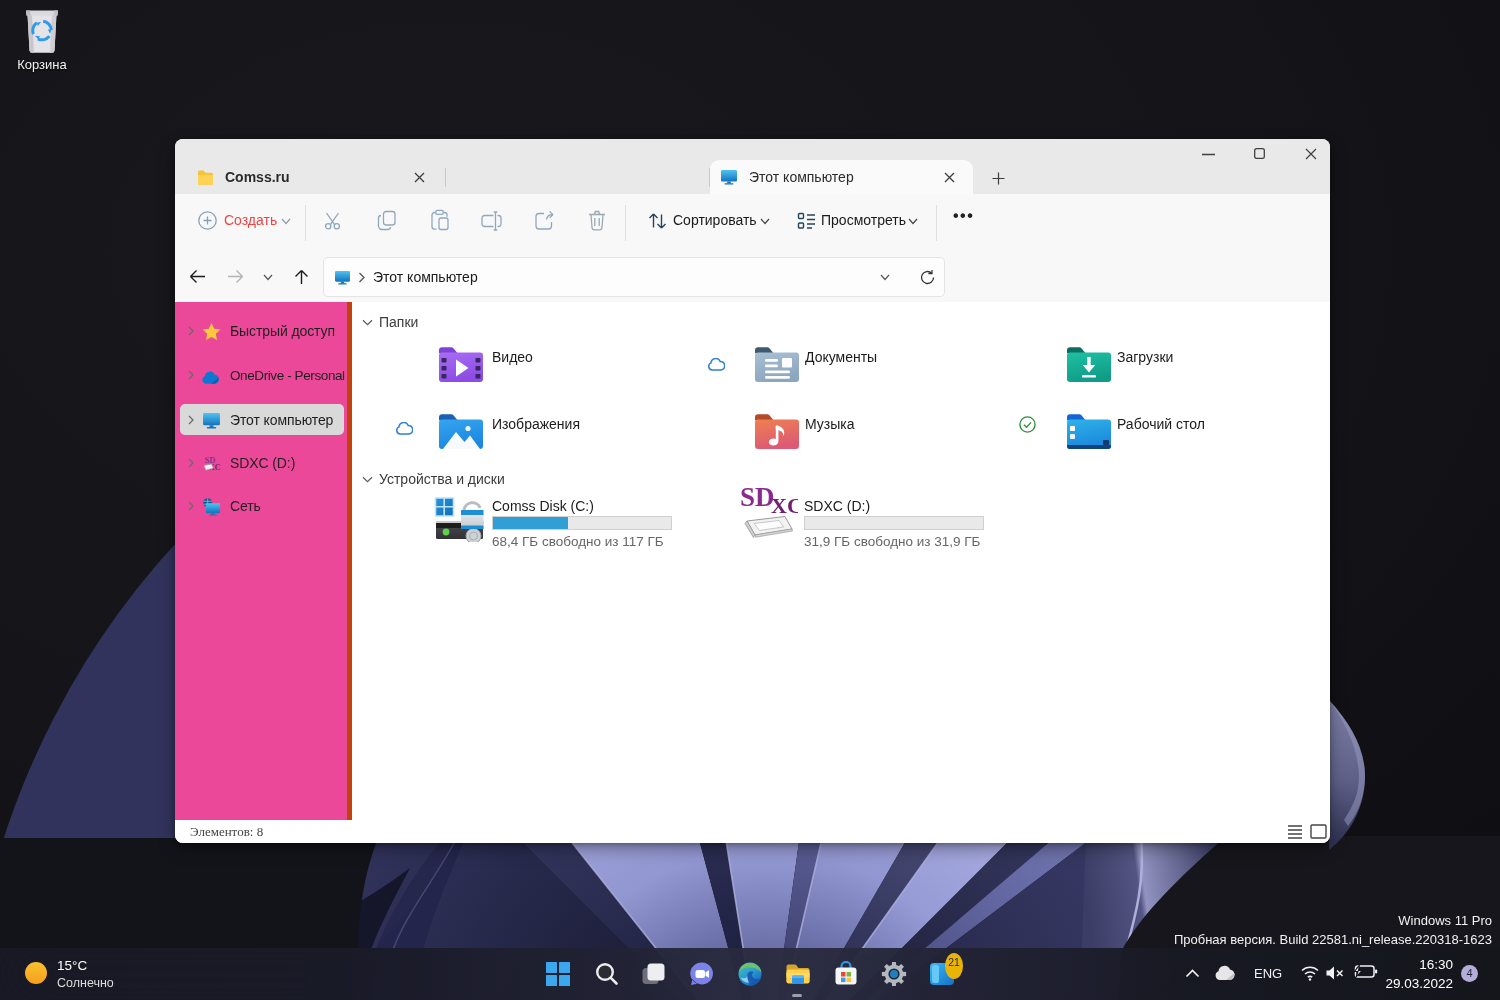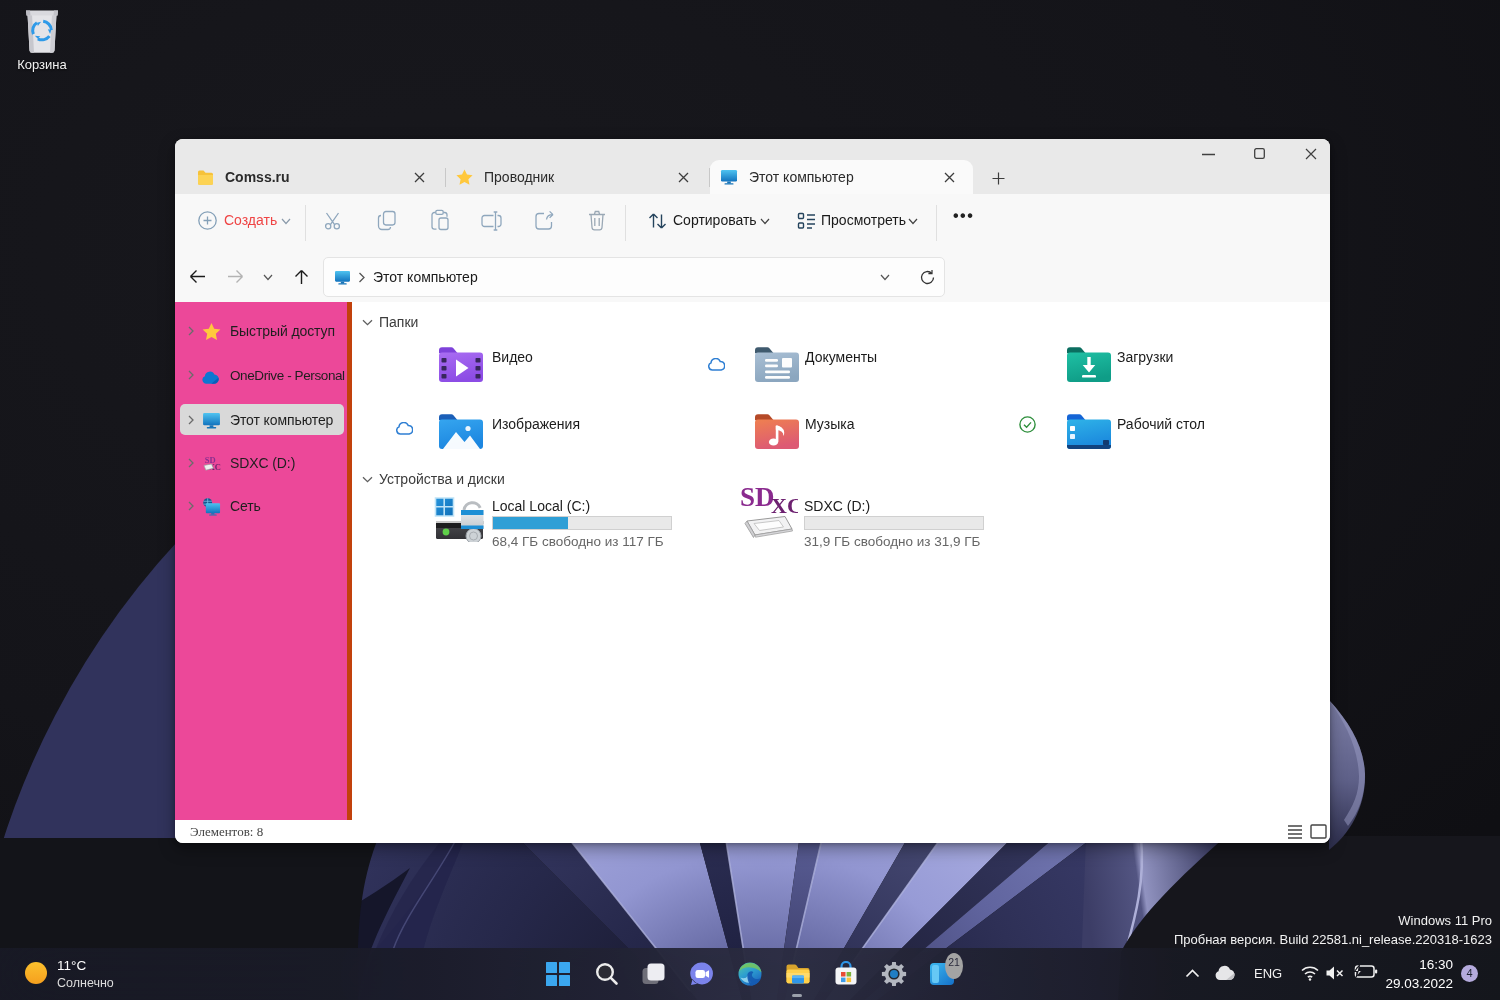--- a/index.html
+++ b/index.html
@@ -248,29 +248,20 @@
       <svg class="ticon" width="17" height="15" viewBox="0 0 17 15">
             <path d="M1 2 a1.5 1.5 0 0 1 1.5-1.5 h4 l2 2.2 h6 a1.5 1.5 0 0 1 1.5 1.5 v9 a1.5 1.5 0 0 1 -1.5 1.5 h-12 A1.5 1.5 0 0 1 1 13.2 Z" fill="#f6c23a"></path>
             <path d="M1 5 h15 v8.2 a1.5 1.5 0 0 1 -1.5 1.5 h-12 A1.5 1.5 0 0 1 1 13.2 Z" fill="#fcd354"></path>
           </svg>
       <span class="ttxt">Comss.ru</span>
       <svg class="tx" style="right:19px;" width="11" height="11" viewBox="0 0 11 11">
             <path d="M1 1 L10 10 M10 1 L1 10" stroke="#3d3d3d" stroke-width="1.3"></path>
           </svg>
     </div>
     <div class="tabdiv" style="left:270px;"></div>
-    <div class="tab" style="left:271px; width:262px;">
-      <svg class="ticon" width="17" height="16" viewBox="0 0 17 16">
-            <path d="M8.5 0.5 L11 5.6 16.6 6.3 12.4 10.2 13.5 15.7 8.5 13 3.5 15.7 4.6 10.2 0.4 6.3 6 5.6 Z" fill="#ffc83d"></path>
-          </svg>
-      <span class="ttxt">Проводник</span>
-      <svg class="tx" style="right:19px;" width="11" height="11" viewBox="0 0 11 11">
-            <path d="M1 1 L10 10 M10 1 L1 10" stroke="#3d3d3d" stroke-width="1.3"></path>
-          </svg>
-    </div>
     <div class="tabdiv" style="left:534px;"></div>
     <div class="tab" id="tab3" style="left:535px; width:263px;">
       <svg class="ticon" width="18" height="16" viewBox="0 0 18 16">
             <rect x="1" y="1" width="16" height="11.5" rx="1.2" fill="url(#mon1)"></rect>
             <rect x="7.2" y="12.5" width="3.6" height="2" fill="#1774b8"></rect>
             <rect x="4.5" y="14.2" width="9" height="1.3" rx="0.6" fill="#1774b8"></rect>
           </svg>
       <span class="ttxt">Этот компьютер</span>
       <svg class="tx" style="right:18px;" width="11" height="11" viewBox="0 0 11 11">
             <path d="M1 1 L10 10 M10 1 L1 10" stroke="#3d3d3d" stroke-width="1.3"></path>
@@ -550,21 +541,21 @@
         <rect x="2" y="27" width="47" height="16" rx="1.5" fill="url(#ghdd)"></rect>
         <rect x="2" y="27" width="47" height="5" fill="#1d1d1f"></rect>
         <circle cx="12" cy="36" r="3.4" fill="#5fd04a"></circle>
         <circle cx="39.5" cy="40" r="7.5" fill="#cdd2d6" stroke="#9aa0a6" stroke-width="1"></circle>
         <circle cx="39.5" cy="40" r="4" fill="none" stroke="#a8adb2" stroke-width="1"></circle>
         <path d="M30 14 a8.5 8.5 0 0 1 16.2 -2.2" fill="none" stroke="#b9bdc1" stroke-width="3"></path>
         <rect x="27" y="14" width="22.5" height="19" rx="1.5" fill="url(#glock)"></rect>
         <rect x="27" y="14" width="22.5" height="5" fill="#1e8fd5"></rect>
         <rect x="27" y="29.5" width="22.5" height="3.5" fill="#1e8fd5"></rect>
       </svg>
-      <div class="tile-label" style="left:140px; top:196px;">Local Local (C:)</div>
+      <div class="tile-label" style="left:140px; top:196px;">Comss Disk (C:)</div>
       <div class="pbar" style="left:140px; top:214px; width:180px;">
             <div class="pfill" style="width:42%;"></div>
           </div>
       <div class="sub" style="left:140px; top:232px;">68,4 ГБ свободно из 117 ГБ</div>
 
       <svg class="abs" style="left:388px; top:178px;" width="58" height="62" viewBox="0 0 58 62">
         <text x="0" y="26" font-size="27" font-weight="bold" fill="#8a2a8e" font-family="Liberation Serif">SD</text>
         <text x="31" y="33" font-size="22" font-weight="bold" fill="#6d2170" font-family="Liberation Serif">XC</text>
         <path d="M7 41 L45 36.5 L52 49 L15 55 Z" fill="#f2f2f3" stroke="#9a9a9a" stroke-width="1"></path>
         <path d="M14 43.5 L39 40.5 L43.5 47 L19.5 50.5 Z" fill="#fdfdfd" stroke="#c2c2c2" stroke-width="0.9"></path>
@@ -589,21 +580,21 @@
 </div>
 
 <div id="verinfo">Windows 11 Pro<br>Пробная версия. Build 22581.ni_release.220318-1623</div>
 
 <div id="taskbar"></div>
 <div class="abs" style="left:0px; top:948px; width:1500px; height:52px; background:linear-gradient(90deg, #191a26 0%, #1b1c29 28%, #252638 44%, #2b2c40 52%, #242536 62%, #191a24 78%, #15161c 100%);  opacity:0.82;"></div>
 
 <svg class="abs" style="left:24px; top:961px;" width="24" height="24" viewBox="0 0 24 24">
       <circle cx="12" cy="12" r="11" fill="url(#gsun)"></circle>
     </svg>
-<div class="abs" style="left:57px; top:958px; color:#fff; font-size:13.5px;">11°C</div>
+<div class="abs" style="left:57px; top:958px; color:#fff; font-size:13.5px;">15°C</div>
 <div class="abs" style="left:57px; top:976px; color:#dcdcdc; font-size:12.5px;">Солнечно</div>
 
 <svg class="tbicon" style="left:545px;" viewBox="0 0 26 26">
       <g fill="#3ba7ef">
         <rect x="1" y="1" width="11" height="11" rx="0.5"></rect>
         <rect x="14" y="1" width="11" height="11" rx="0.5"></rect>
         <rect x="1" y="14" width="11" height="11" rx="0.5"></rect>
         <rect x="14" y="14" width="11" height="11" rx="0.5"></rect>
       </g>
     </svg>
@@ -653,21 +644,21 @@
 <svg class="tbicon" style="left:881px;" viewBox="0 0 26 26">
       <path d="M10.8,4.0L11.1,0.9L14.9,0.9L15.2,4.0L17.9,5.1L20.2,3.0L23.0,5.8L20.9,8.1L22.0,10.8L25.1,11.1L25.1,14.9L22.0,15.2L20.9,17.9L23.0,20.2L20.2,23.0L17.9,20.9L15.2,22.0L14.9,25.1L11.1,25.1L10.8,22.0L8.1,20.9L5.8,23.0L3.0,20.2L5.1,17.9L4.0,15.2L0.9,14.9L0.9,11.1L4.0,10.8L5.1,8.1L3.0,5.8L5.8,3.0L8.1,5.1Z" fill="#b3b7c0"></path>
       <circle cx="13" cy="13" r="5.6" fill="#23272e"></circle>
       <circle cx="13" cy="13" r="4" fill="#1f7ec4"></circle>
     </svg>
 
 <svg class="tbicon" style="left:929px;" viewBox="0 0 26 26">
       <rect x="1" y="2" width="24" height="22" rx="4" fill="url(#gwidg)"></rect>
       <rect x="3" y="4" width="7" height="18" rx="2" fill="#66c8f5"></rect>
     </svg>
-<div class="abs" style="left:945px; top:953px; width:18px; height:26px; border-radius:50%; background:#a3a3a3; color:#2b2b3d; font-size:10.5px; text-align:center; line-height:18px;">21</div>
+<div class="abs" style="left:945px; top:953px; width:18px; height:26px; border-radius:50%; background:#eab308; color:#2b2b3d; font-size:10.5px; text-align:center; line-height:18px;">21</div>
 
 <div class="abs" style="left:792px; top:994px; width:10px; height:3px; border-radius:2px; background:#9aa0aa;"></div>
 
 <svg class="abs" style="left:1185px; top:969px;" width="15" height="9" viewBox="0 0 15 9">
       <path d="M1.5 7.5 L7.5 1.5 L13.5 7.5" fill="none" stroke="#f0f0f0" stroke-width="1.7"></path>
     </svg>
 <svg class="abs" style="left:1215px; top:965px;" width="23" height="16" viewBox="0 0 23 16">
       <path d="M14.5 15 H5 A4.5 4.5 0 0 1 3.5 6.3 A6 6 0 0 1 15 4.5 A5.3 5.3 0 0 1 14.5 15 Z" fill="#e6e6e8"></path>
       <path d="M14.5 15 a5.3 5.3 0 0 0 5 -7 l-8.3 7 Z" fill="#c2c2c6"></path>
     </svg>

